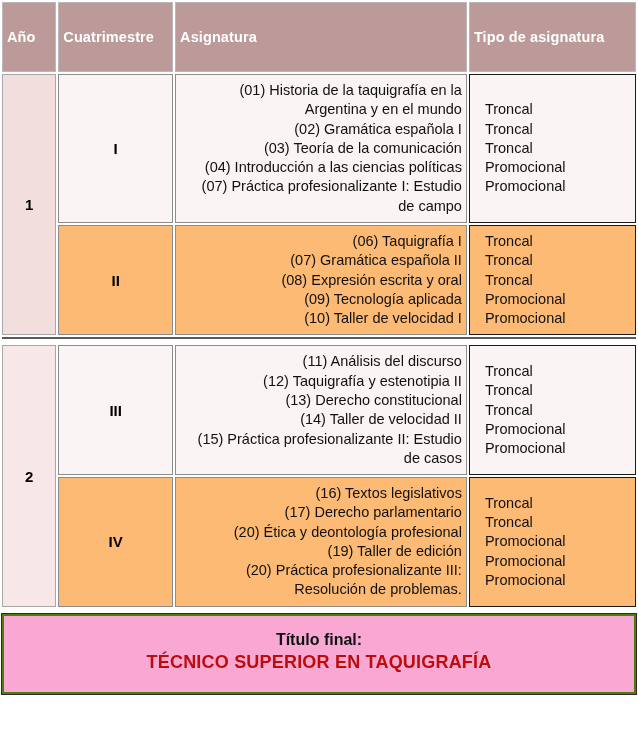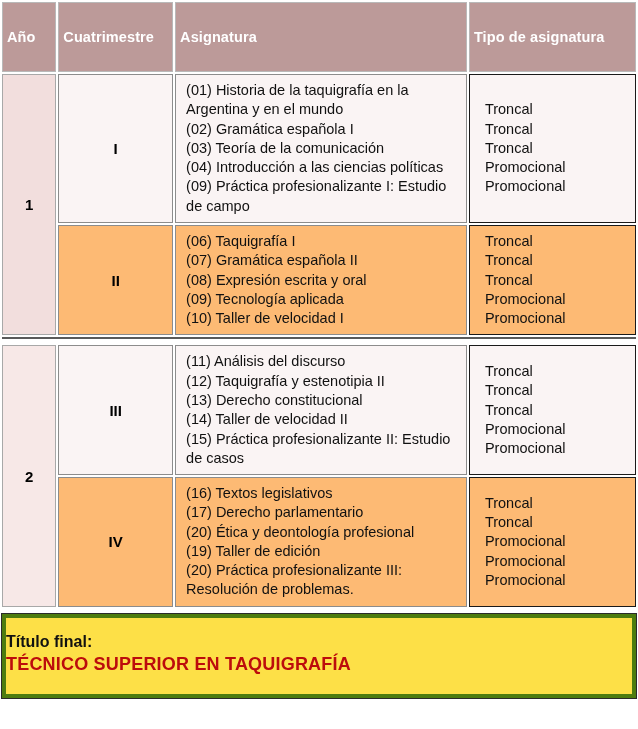--- a/index.html
+++ b/index.html
@@ -66,21 +66,21 @@
 
   
   .asig-cell {
     border: 1px solid #8c8c8c;
     vertical-align: middle;
     padding: 6px 4px 6px 10px;
     font-size: 14.5px;
     line-height: 1.33;
     color: #111111;
   }
-  .asig-cell .line { white-space: normal; }
+  .asig-cell .line { white-space: normal; text-align: right; }
 
   
   .tipo-cell {
     border: 1px solid #1a1a1a;
     vertical-align: middle;
     padding: 6px 4px 6px 8px;
     font-size: 14.5px;
     line-height: 1.33;
     color: #111111;
   }
@@ -107,24 +107,24 @@
     padding: 0;
     height: 3px;
     border: none;
     font-size: 0;
     line-height: 0;
     background: #ffffff;
   }
 
   
   .footer-cell {
-    background: #fde047;
-    border: 4px solid #4d7c0f;
+    background: #f9a8d4;
+    border: 2px solid #4d7c0f;
     outline: 1px solid #2a2a2a;
-    text-align: left;
+    text-align: center;
     vertical-align: middle;
     height: 64px;
     padding: 4px 0 8px 0;
   }
   .footer-label {
     display: block;
     font-weight: bold;
     font-size: 16px;
     color: #111111;
     line-height: 1.35;
@@ -158,21 +158,21 @@
   </thead>
   <tbody id="table-body">
       <tr>
         <td class="anio-cell" rowspan="2">1</td>
         <td class="cuat-cell tint-light">I</td>
         <td class="asig-cell tint-light">
           <div class="line">(01) Historia de la taquigrafía en la Argentina y en el mundo</div>
           <div class="line">(02) Gramática española I</div>
           <div class="line">(03) Teoría de la comunicación</div>
           <div class="line">(04) Introducción a las ciencias políticas</div>
-          <div class="line">(09) Práctica profesionalizante I: Estudio de campo</div>
+          <div class="line">(07) Práctica profesionalizante I: Estudio de campo</div>
         </td>
         <td class="tipo-cell tint-light">
           <div class="line">Troncal</div>
           <div class="line">Troncal</div>
           <div class="line">Troncal</div>
           <div class="line">Promocional</div>
           <div class="line">Promocional</div>
         </td>
       </tr>
       <tr>

